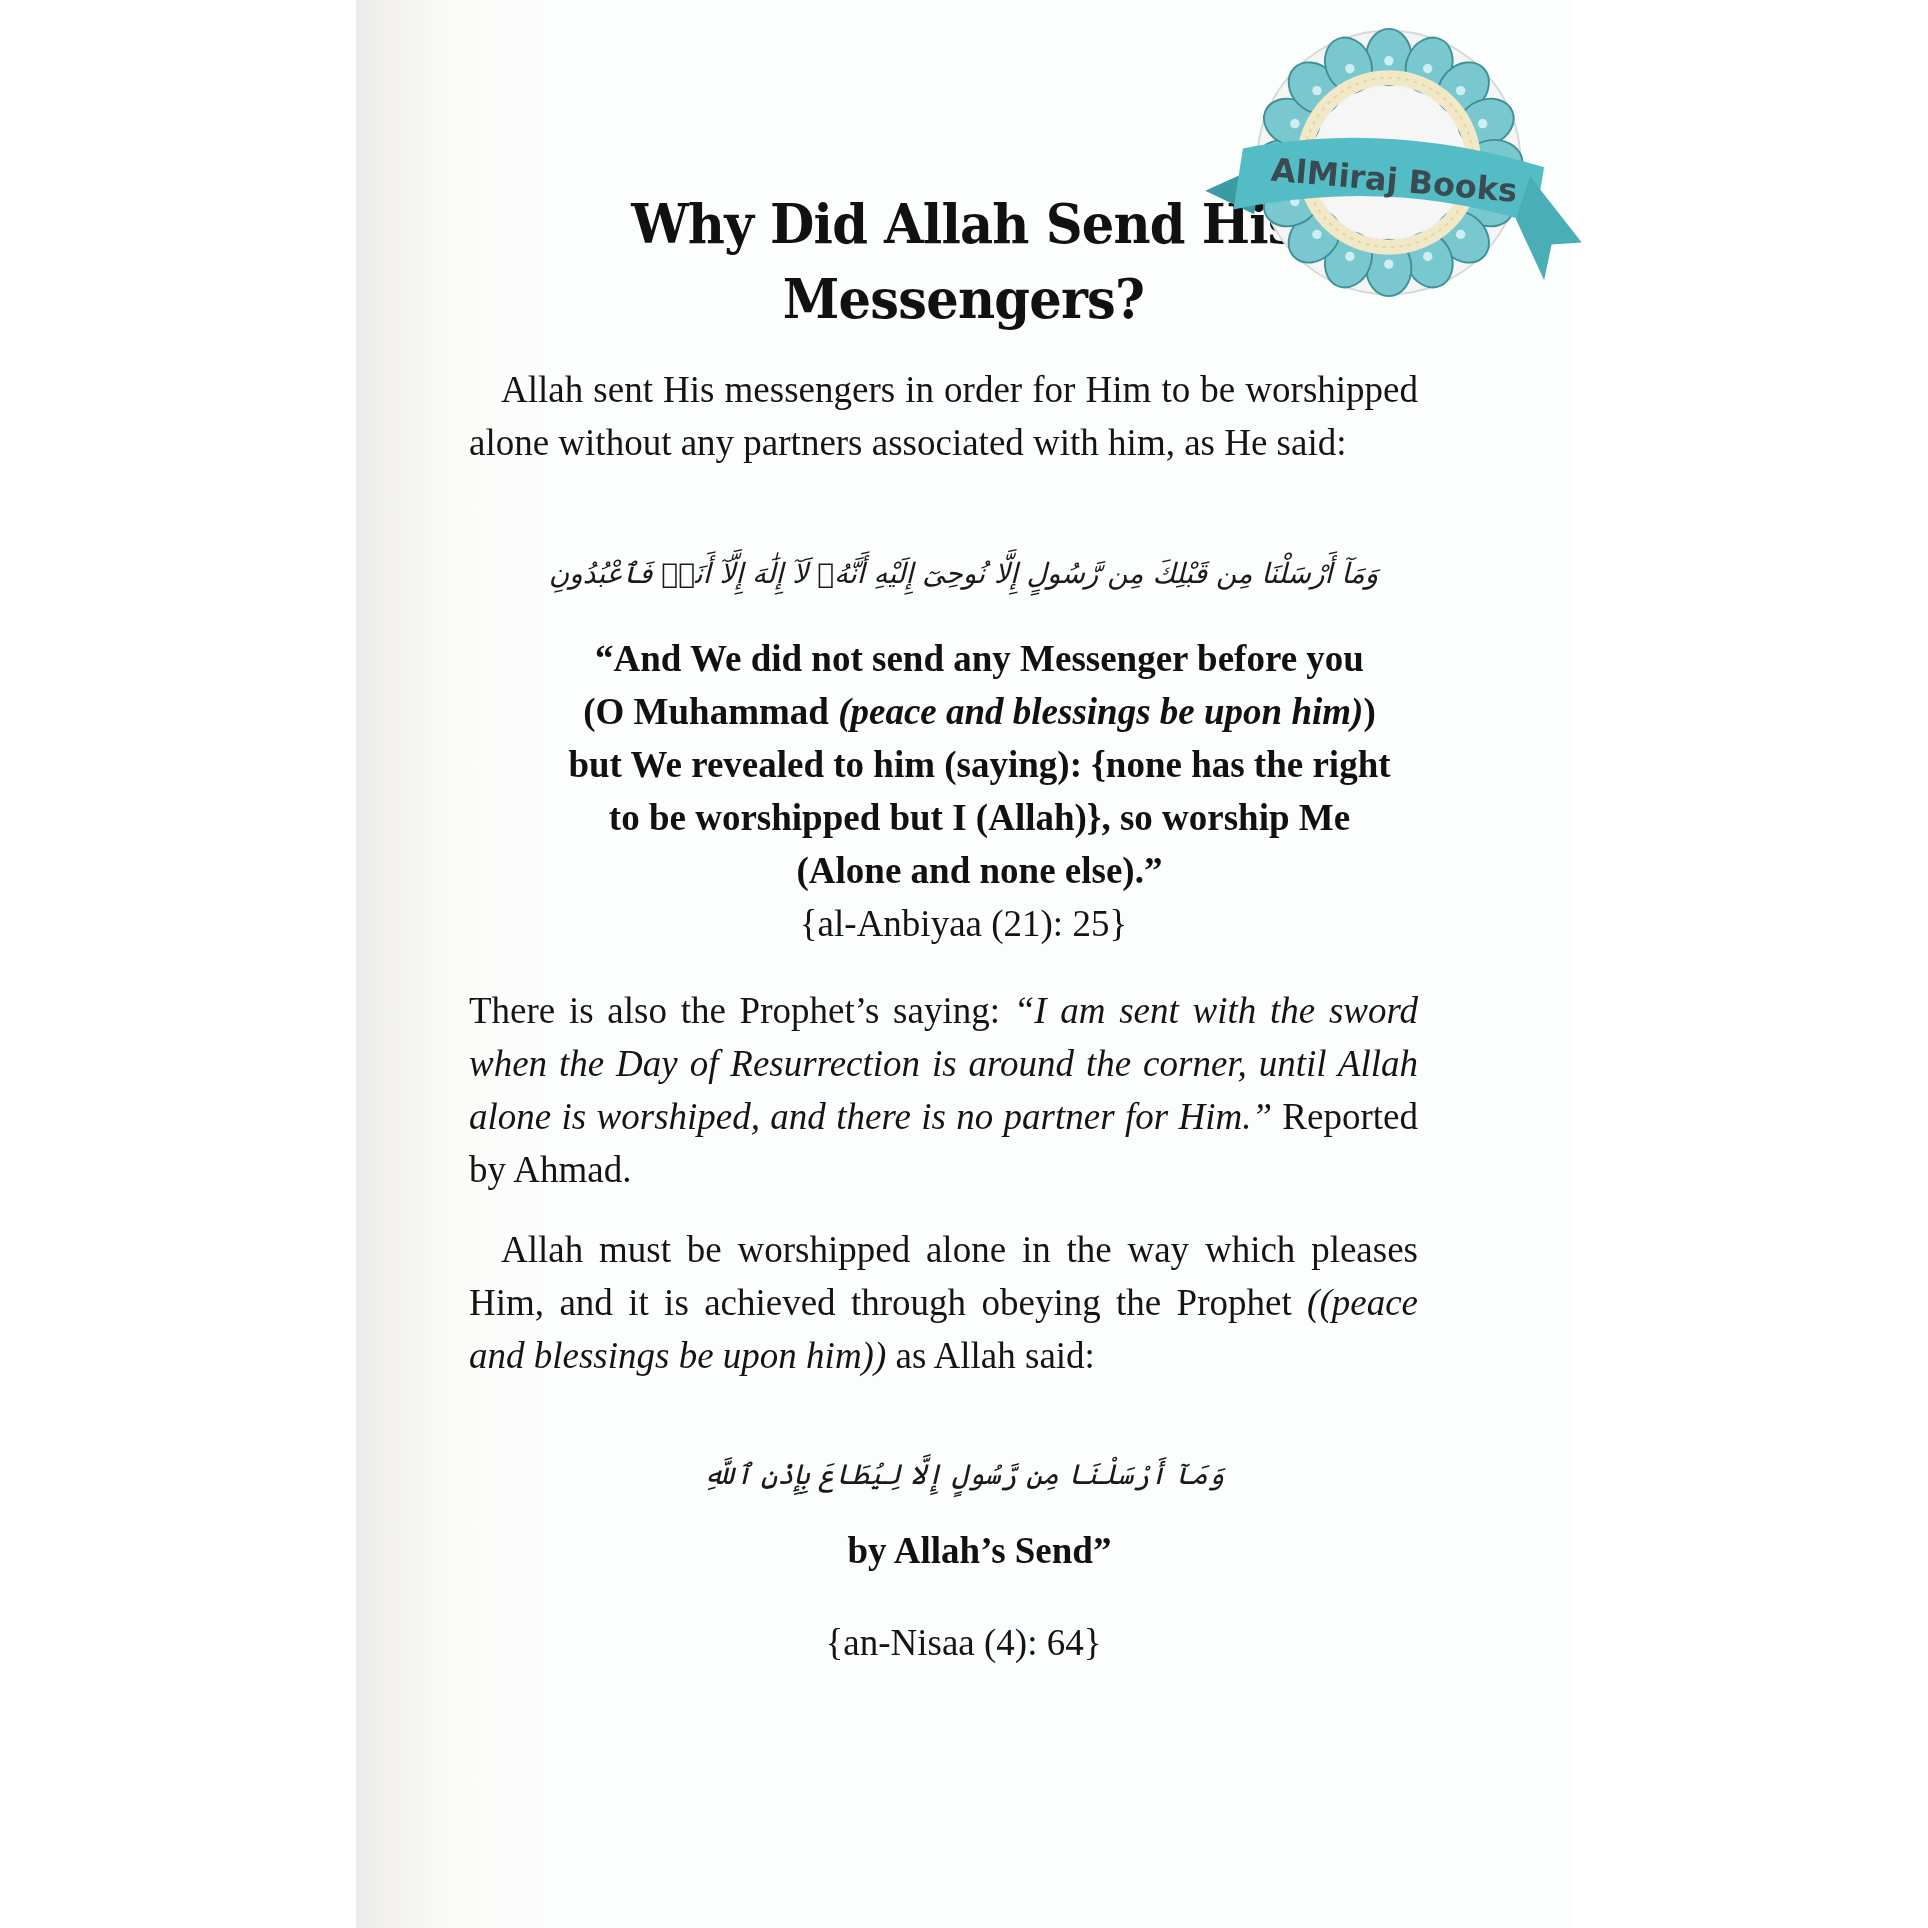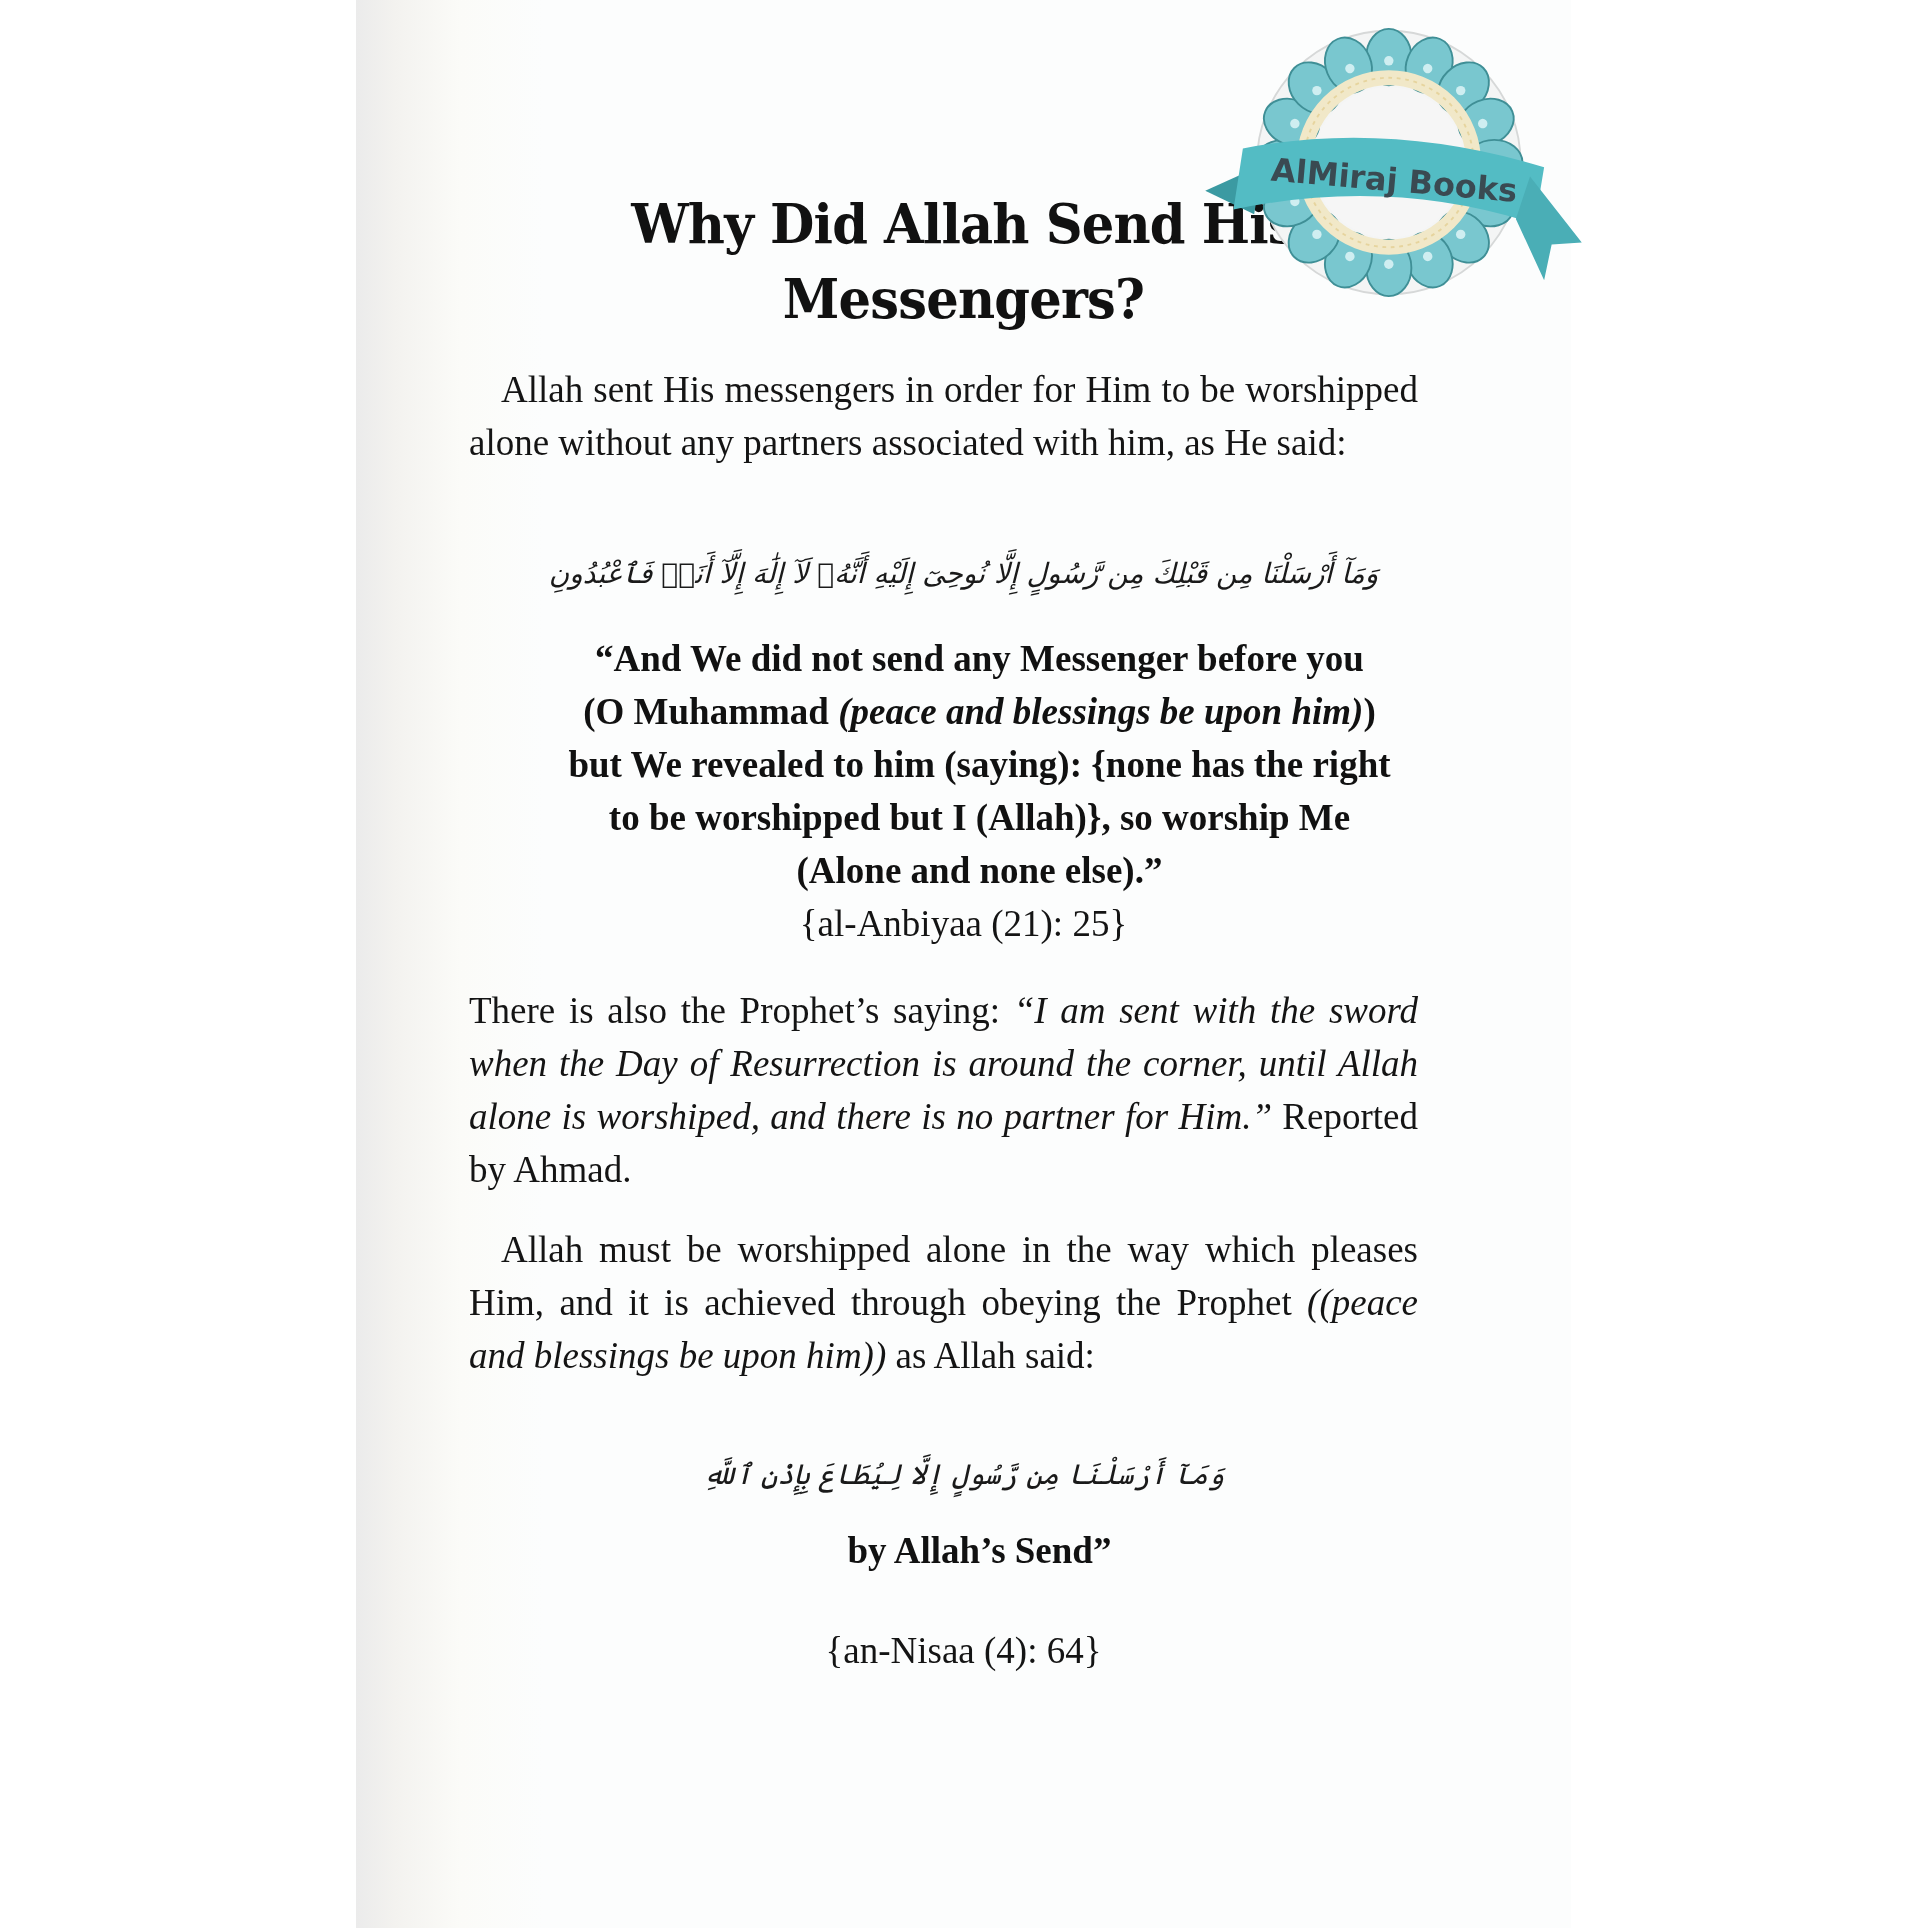--- a/index.html
+++ b/index.html
@@ -67,21 +67,21 @@
 
   <p class="para" style="top:984px;margin:0;"><span>There is also the Prophet’s saying: </span><i>“I am sent with the sword when the Day of Resurrection is around the corner, until Allah alone is worshiped, and there is no partner for Him.”</i><span> Reported by Ahmad.</span></p>
 
   <p class="para indent" style="top:1223px;margin:0;"><span>Allah must be worshipped alone in the way which pleases Him, and it is achieved through obeying the Prophet </span><i>((peace and blessings be upon him))</i><span> as Allah said:</span></p>
 
   <div class="arabic" style="top:1450px;margin-top:8px;">وَمَآ أَرْسَلْنَا مِن رَّسُولٍ إِلَّا لِيُطَاعَ بِإِذْنِ ٱللَّهِ</div>
 
   <div class="verse" style="top:1524px;">
     <div>by Allah’s Send”</div>
   </div>
-  <div class="ref" style="top:1619px;margin-top:8px;">{an-Nisaa (4): 64}</div>
+  <div class="ref" style="top:1619px;">{an-Nisaa (4): 64}</div>
 
 </div>
 
 <div class="logo">
   <svg width="377" height="273" viewBox="0 0 400 290">
     <circle cx="195" cy="145" r="140" fill="#f4f5f5" stroke="#d6d8d8" stroke-width="2"></circle>
     <g id="petals">
         <ellipse cx="195" cy="33" rx="24" ry="30" fill="#79c7cf" stroke="#3f8f96" stroke-width="2" transform="rotate(0 195 145)"></ellipse>
         <circle cx="195" cy="37" r="5" fill="#cfeef1" transform="rotate(0 195 145)"></circle>
         <ellipse cx="195" cy="33" rx="24" ry="30" fill="#79c7cf" stroke="#3f8f96" stroke-width="2" transform="rotate(22.5 195 145)"></ellipse>

